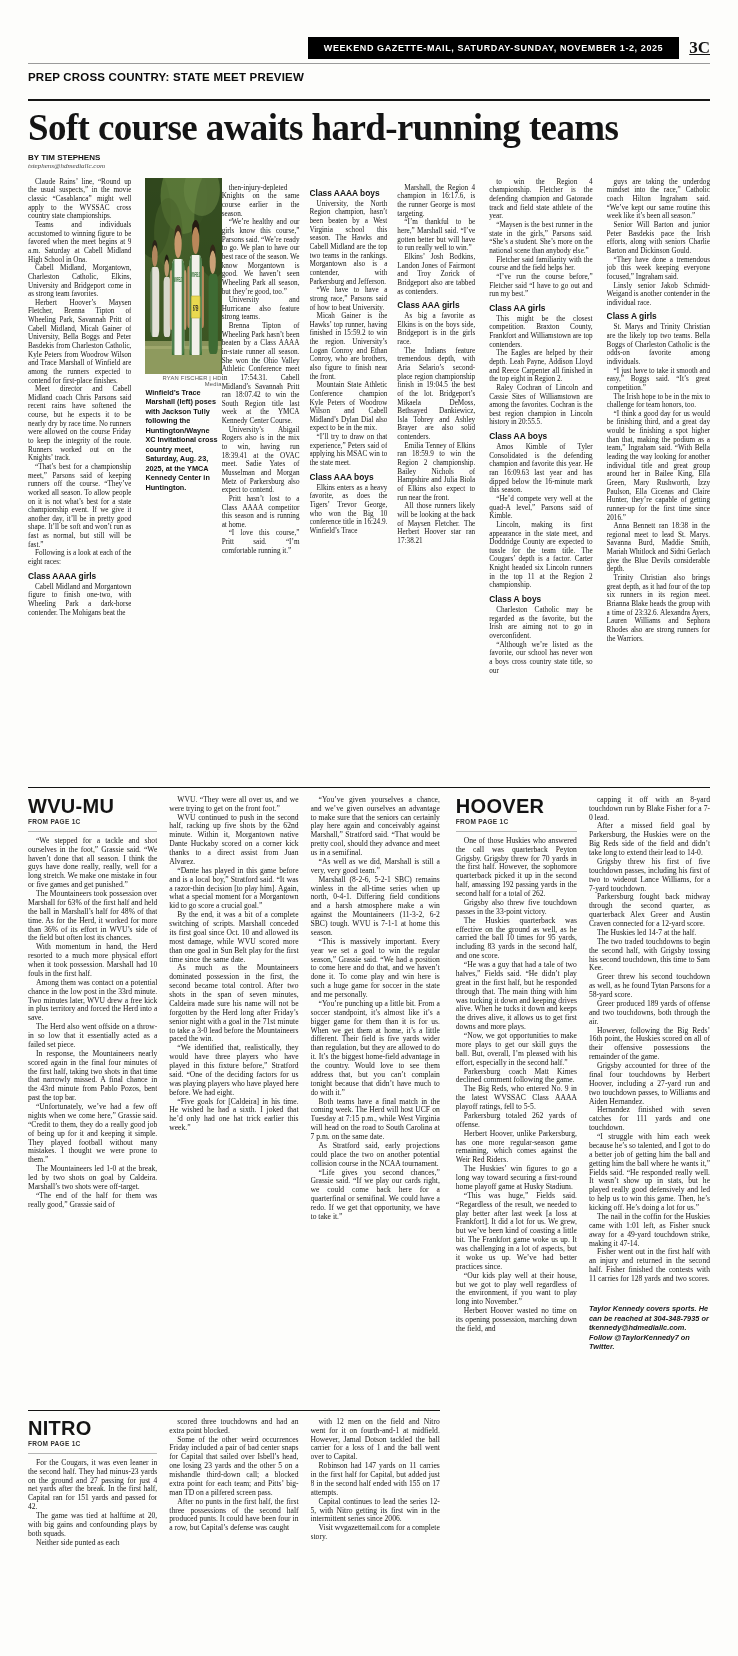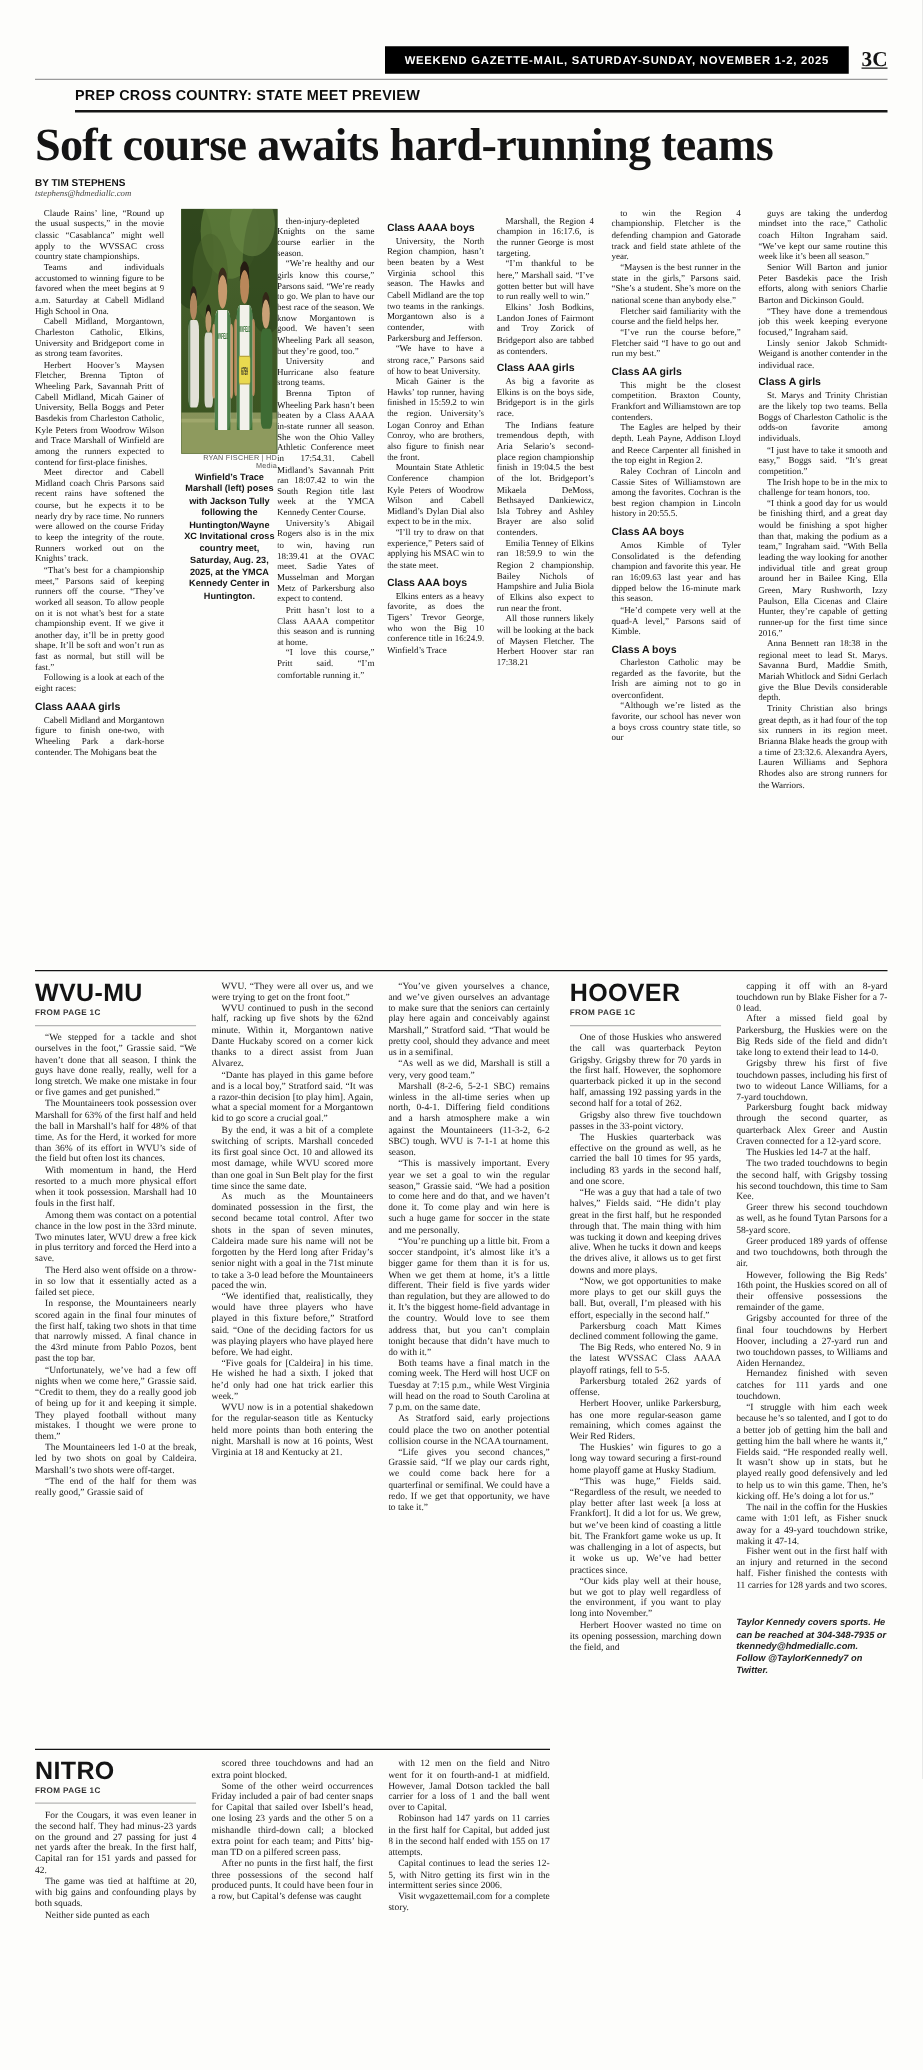--- a/index.html
+++ b/index.html
@@ -12,21 +12,21 @@
   
   .masthead { display:flex; justify-content:flex-end; align-items:center; gap:10px; height:20px; }
   .banner {
     background:#000; color:#fff; font-family:"Liberation Sans",sans-serif;
     font-weight:bold; font-size:9px; letter-spacing:.6px; padding:6px 16px; white-space:nowrap;
   }
   .page-num { font-weight:bold; font-size:17px; font-family:"Liberation Serif",serif;text-decoration:underline; }
   .head-rule { border-top:1px solid #9a9a9a; margin:5px 0 7px; }
   .kicker {
     font-family:"Liberation Sans",sans-serif; font-weight:bold; font-size:11.5px;
-    letter-spacing:.2px; color:#0c0c0c; padding-bottom:5px; border-bottom:2.5px solid #161616;margin-left:32px;
+    letter-spacing:.2px; color:#0c0c0c; padding-bottom:16px; border-bottom:2.5px solid #161616;
   }
   .headline {
     font-family:Liberation Serif, serif; font-weight:bold; font-size:37px;
     letter-spacing:-.6px; margin:8px 0 5px; line-height:1.05; white-space:nowrap;
   }
   .byline-block { margin-bottom:7px; line-height:1.2; }
   .byline { display:block; font-family:"Liberation Sans",sans-serif; font-weight:bold; font-size:8px; }
   .byline-email { display:block; font-style:italic; font-size:7px; color:#444; }
 
   
@@ -34,21 +34,21 @@
   .col { flex:1 1 0; overflow:hidden; min-width:0; }
   .mid-group { flex:3.19 1 0; display:flex; flex-direction:row; min-width:0; }
   .mid-cols { display:flex; gap:10px; flex:1 1 auto; overflow:hidden; margin-top:6px; }
   .para { font-size:7.2px; line-height:1.2; text-align:justify; text-indent:7px; }
   .subhead { font-family:"Liberation Sans",sans-serif; font-size:8.4px; font-weight:bold; margin:4px 0 2px; }
 
   
   .photo-fig { display:block; }
   .photo-art { width:100%; height:196px; display:block; background:#44612f; }
   .credit { font-family:"Liberation Sans",sans-serif; font-size:5.8px; color:#555; text-align:right; margin-top:1px; letter-spacing:.2px; }
-  .caption { font-family:"Liberation Sans",sans-serif; font-weight:bold; font-size:7.3px; line-height:1.3; margin-top:1px; text-align:center; }
+  .caption { font-family:"Liberation Sans",sans-serif; font-weight:bold; font-size:7.3px; line-height:1.3; margin-top:1px; text-align:left; }
 
   
   .bottom-rule { border-top:1.5px solid #141414; margin-top:9px; }
   .bottom-grid { display:flex; gap:16px; height:884px; overflow:hidden; padding-top:8px; hyphens:auto; }
   .bottom-left { flex:1.62 1 0; display:flex; flex-direction:column; min-width:0; }
   .bottom-right { flex:1 1 0; min-width:0; }
   .jump-cols { display:flex; gap:12px; height:100%; overflow:hidden; }
   .jcol { flex:1 1 0; overflow:hidden; min-width:0; }
   .jump-title { font-family:"Liberation Sans",sans-serif; font-weight:bold; font-size:20px; letter-spacing:.3px; line-height:1; }
   .jump-from { font-family:"Liberation Sans",sans-serif; font-weight:bold; font-size:6.5px; color:#333; margin:2px 0 3px; letter-spacing:.3px; }
@@ -197,20 +197,21 @@
         <p class="para">“Maysen is the best runner in the state in the girls,” Parsons said. “She’s a student. She’s more on the national scene than anybody else.”</p>
         <p class="para">Fletcher said familiarity with the course and the field helps her.</p>
         <p class="para">“I’ve run the course before,” Fletcher said “I have to go out and run my best.”</p>
         <h4 class="subhead">Class AA girls</h4>
         <p class="para">This might be the closest competition. Braxton County, Frankfort and Williamstown are top contenders.</p>
         <p class="para">The Eagles are helped by their depth. Leah Payne, Addison Lloyd and Reece Carpenter all finished in the top eight in Region 2.</p>
         <p class="para">Raley Cochran of Lincoln and Cassie Sites of Williamstown are among the favorites. Cochran is the best region champion in Lincoln history in 20:55.5.</p>
         <h4 class="subhead">Class AA boys</h4>
         <p class="para">Amos Kimble of Tyler Consolidated is the defending champion and favorite this year. He ran 16:09.63 last year and has dipped below the 16-minute mark this season.</p>
         <p class="para">“He’d compete very well at the quad-A level,” Parsons said of Kimble.</p>
+        <p class="para">Lincoln, making its first appearance in the state meet, and Doddridge County are expected to tussle for the team title. The Cougars’ depth is a factor. Carter Knight headed six Lincoln runners in the top 11 at the Region 2 championship.</p>
         <h4 class="subhead">Class A boys</h4>
         <p class="para">Charleston Catholic may be regarded as the favorite, but the Irish are aiming not to go in overconfident.</p>
         <p class="para">“Although we’re listed as the favorite, our school has never won a boys cross country state title, so our</p>
       </div>
     <div class="col">
         <p class="para">guys are taking the underdog mindset into the race,” Catholic coach Hilton Ingraham said. “We’ve kept our same routine this week like it’s been all season.”</p>
         <p class="para">Senior Will Barton and junior Peter Basdekis pace the Irish efforts, along with seniors Charlie Barton and Dickinson Gould.</p>
         <p class="para">“They have done a tremendous job this week keeping everyone focused,” Ingraham said.</p>
         <p class="para">Linsly senior Jakob Schmidt-Weigand is another contender in the individual race.</p>
         <h4 class="subhead">Class A girls</h4>
@@ -248,21 +249,20 @@
               </div>
           </div>
           <div class="jcol">
               <p class="para">WVU. “They were all over us, and we were trying to get on the front foot.”</p>
               <p class="para">WVU continued to push in the second half, racking up five shots by the 62nd minute. Within it, Morgantown native Dante Huckaby scored on a corner kick thanks to a direct assist from Juan Alvarez.</p>
               <p class="para">“Dante has played in this game before and is a local boy,” Stratford said. “It was a razor-thin decision [to play him]. Again, what a special moment for a Morgantown kid to go score a crucial goal.”</p>
               <p class="para">By the end, it was a bit of a complete switching of scripts. Marshall conceded its first goal since Oct. 10 and allowed its most damage, while WVU scored more than one goal in Sun Belt play for the first time since the same date.</p>
               <p class="para">As much as the Mountaineers dominated possession in the first, the second became total control. After two shots in the span of seven minutes, Caldeira made sure his name will not be forgotten by the Herd long after Friday’s senior night with a goal in the 71st minute to take a 3-0 lead before the Mountaineers paced the win.</p>
               <p class="para">“We identified that, realistically, they would have three players who have played in this fixture before,” Stratford said. “One of the deciding factors for us was playing players who have played here before. We had eight.</p>
               <p class="para">“Five goals for [Caldeira] in his time. He wished he had a sixth. I joked that he’d only had one hat trick earlier this week.”</p>
-              <p class="para">WVU now is in a potential shakedown for the regular-season title as Kentucky held more points than both entering the night. Marshall is now at 16 points, West Virginia at 18 and Kentucky at 21.</p>
             </div>
           <div class="jcol">
               <p class="para">“You’ve given yourselves a chance, and we’ve given ourselves an advantage to make sure that the seniors can certainly play here again and conceivably against Marshall,” Stratford said. “That would be pretty cool, should they advance and meet us in a semifinal.</p>
               <p class="para">“As well as we did, Marshall is still a very, very good team.”</p>
               <p class="para">Marshall (8-2-6, 5-2-1 SBC) remains winless in the all-time series when up north, 0-4-1. Differing field conditions and a harsh atmosphere make a win against the Mountaineers (11-3-2, 6-2 SBC) tough. WVU is 7-1-1 at home this season.</p>
               <p class="para">“This is massively important. Every year we set a goal to win the regular season,” Grassie said. “We had a position to come here and do that, and we haven’t done it. To come play and win here is such a huge game for soccer in the state and me personally.</p>
               <p class="para">“You’re punching up a little bit. From a soccer standpoint, it’s almost like it’s a bigger game for them than it is for us. When we get them at home, it’s a little different. Their field is five yards wider than regulation, but they are allowed to do it. It’s the biggest home-field advantage in the country. Would love to see them address that, but you can’t complain tonight because that didn’t have much to do with it.”</p>
               <p class="para">Both teams have a final match in the coming week. The Herd will host UCF on Tuesday at 7:15 p.m., while West Virginia will head on the road to South Carolina at 7 p.m. on the same date.</p>
               <p class="para">As Stratford said, early projections could place the two on another potential collision course in the NCAA tournament.</p>
               <p class="para">“Life gives you second chances,” Grassie said. “If we play our cards right, we could come back here for a quarterfinal or semifinal. We could have a redo. If we get that opportunity, we have to take it.”</p>

